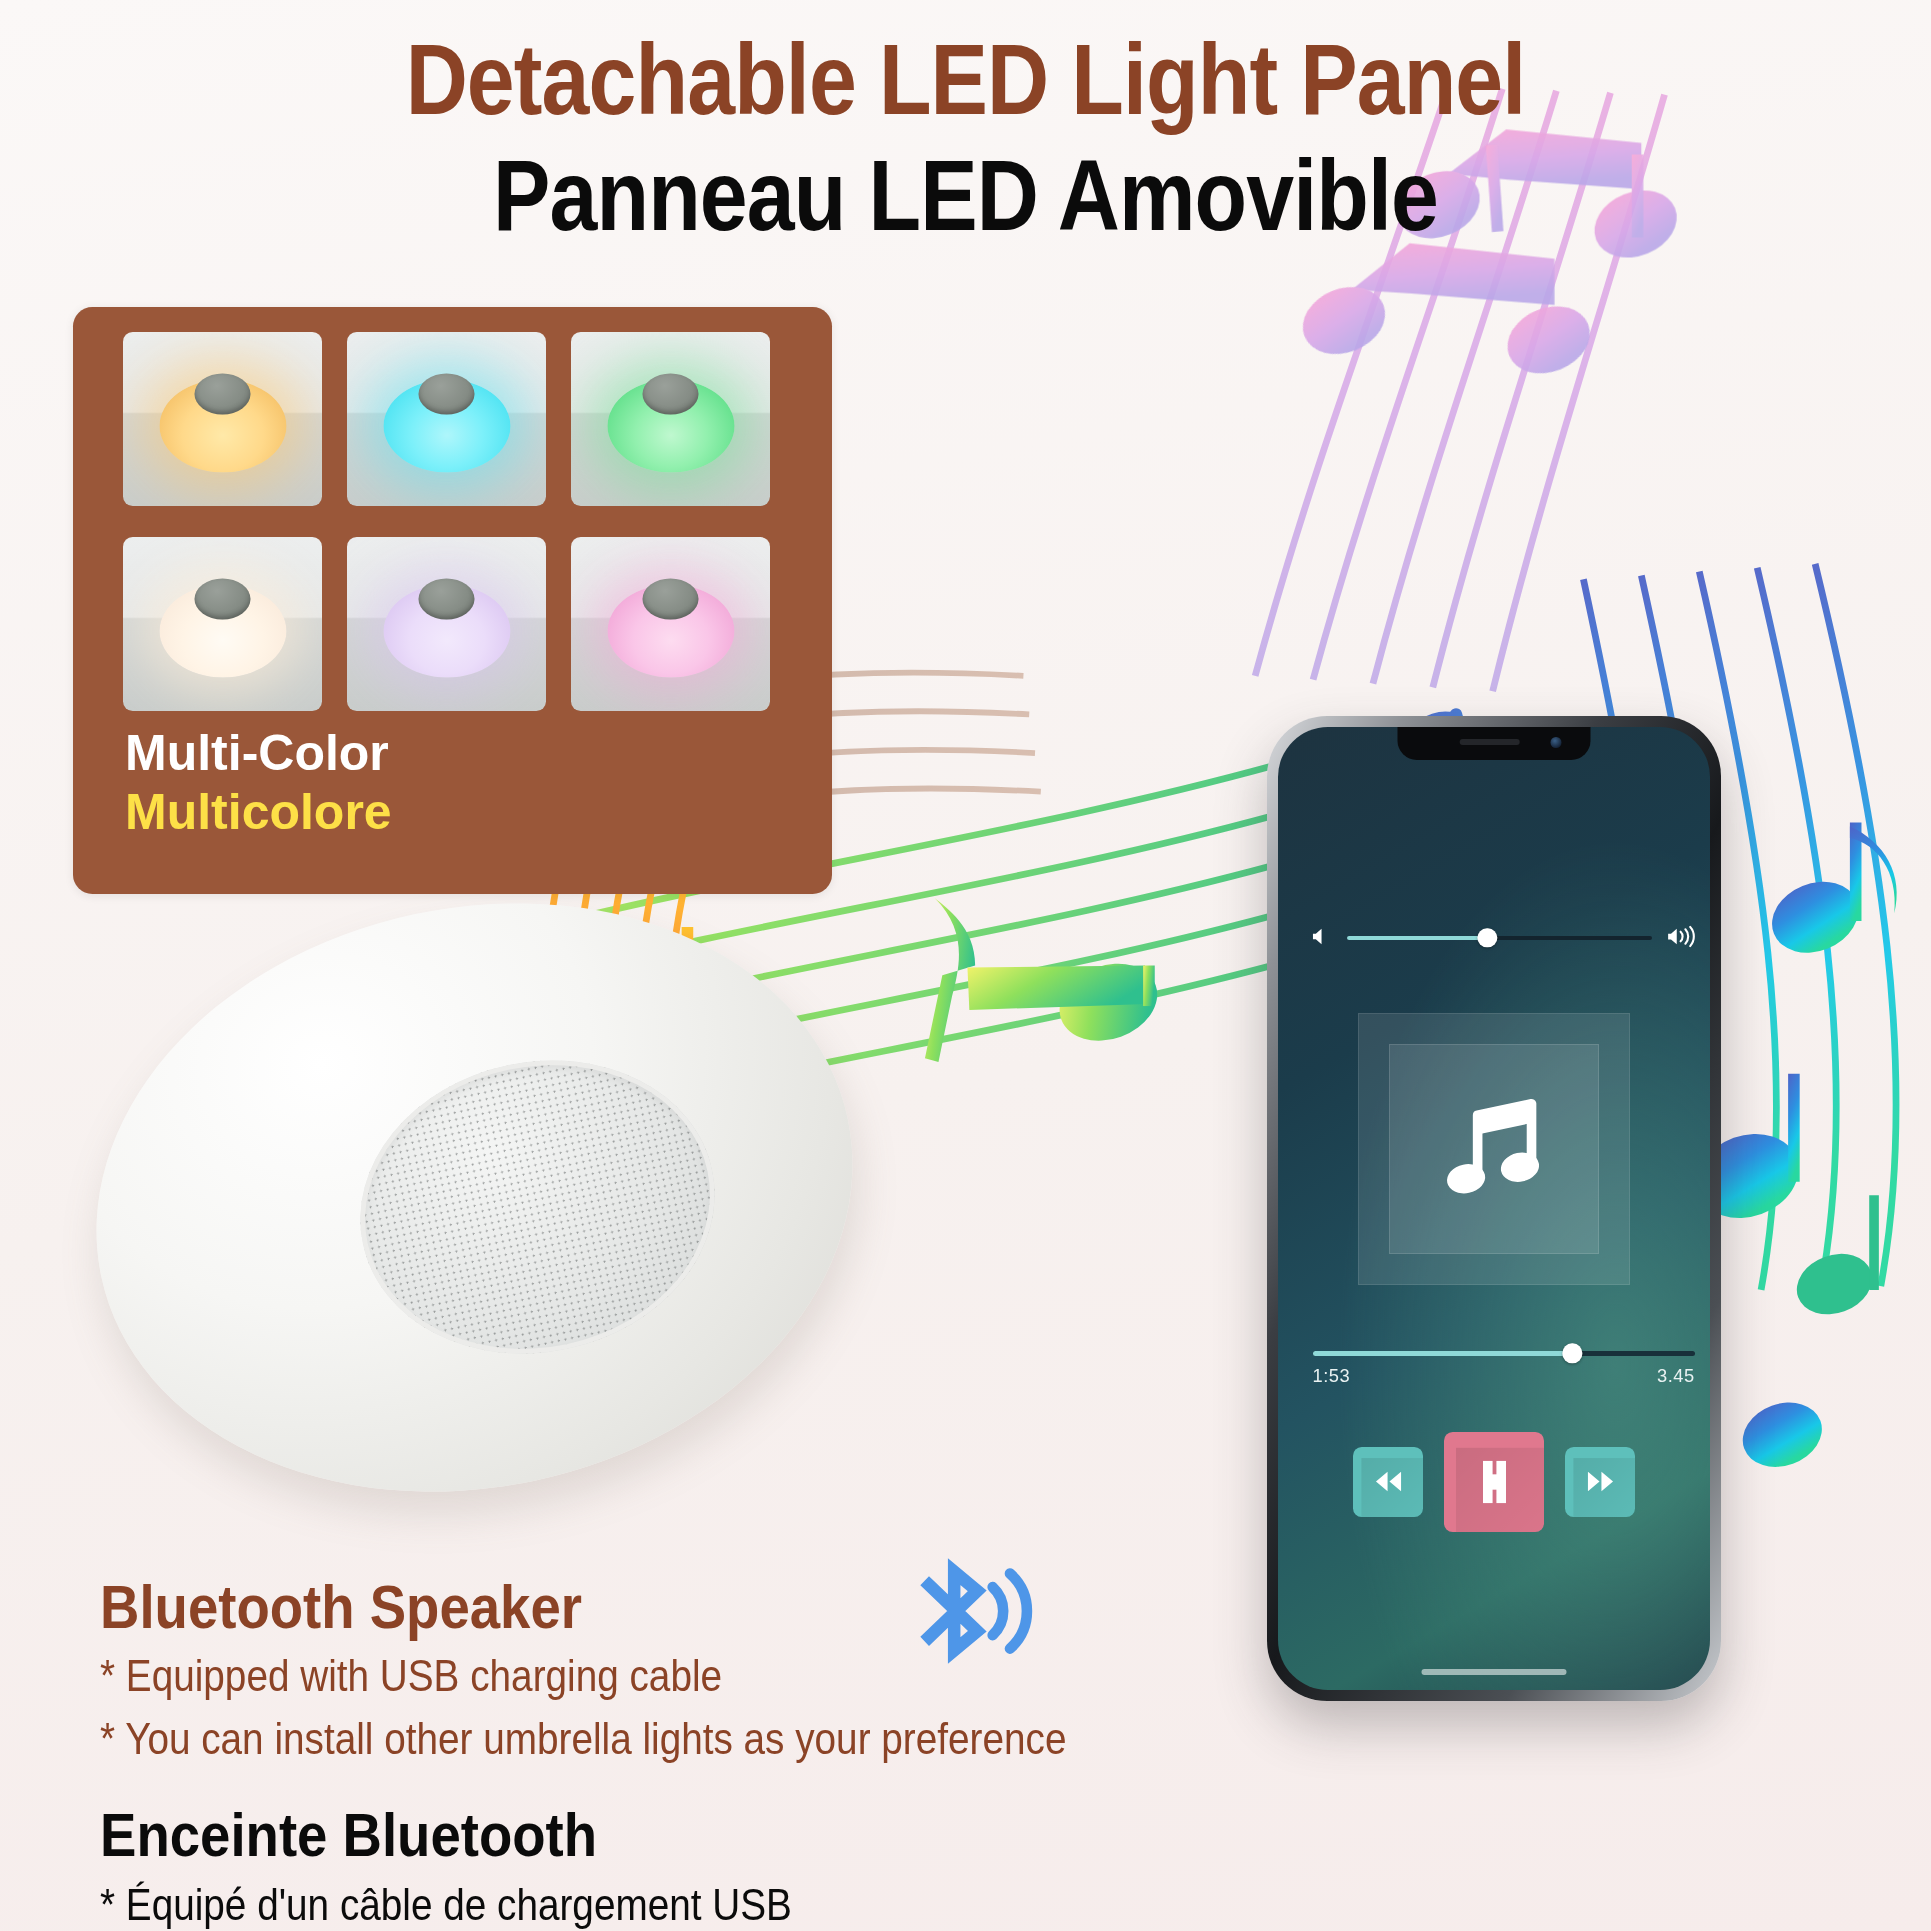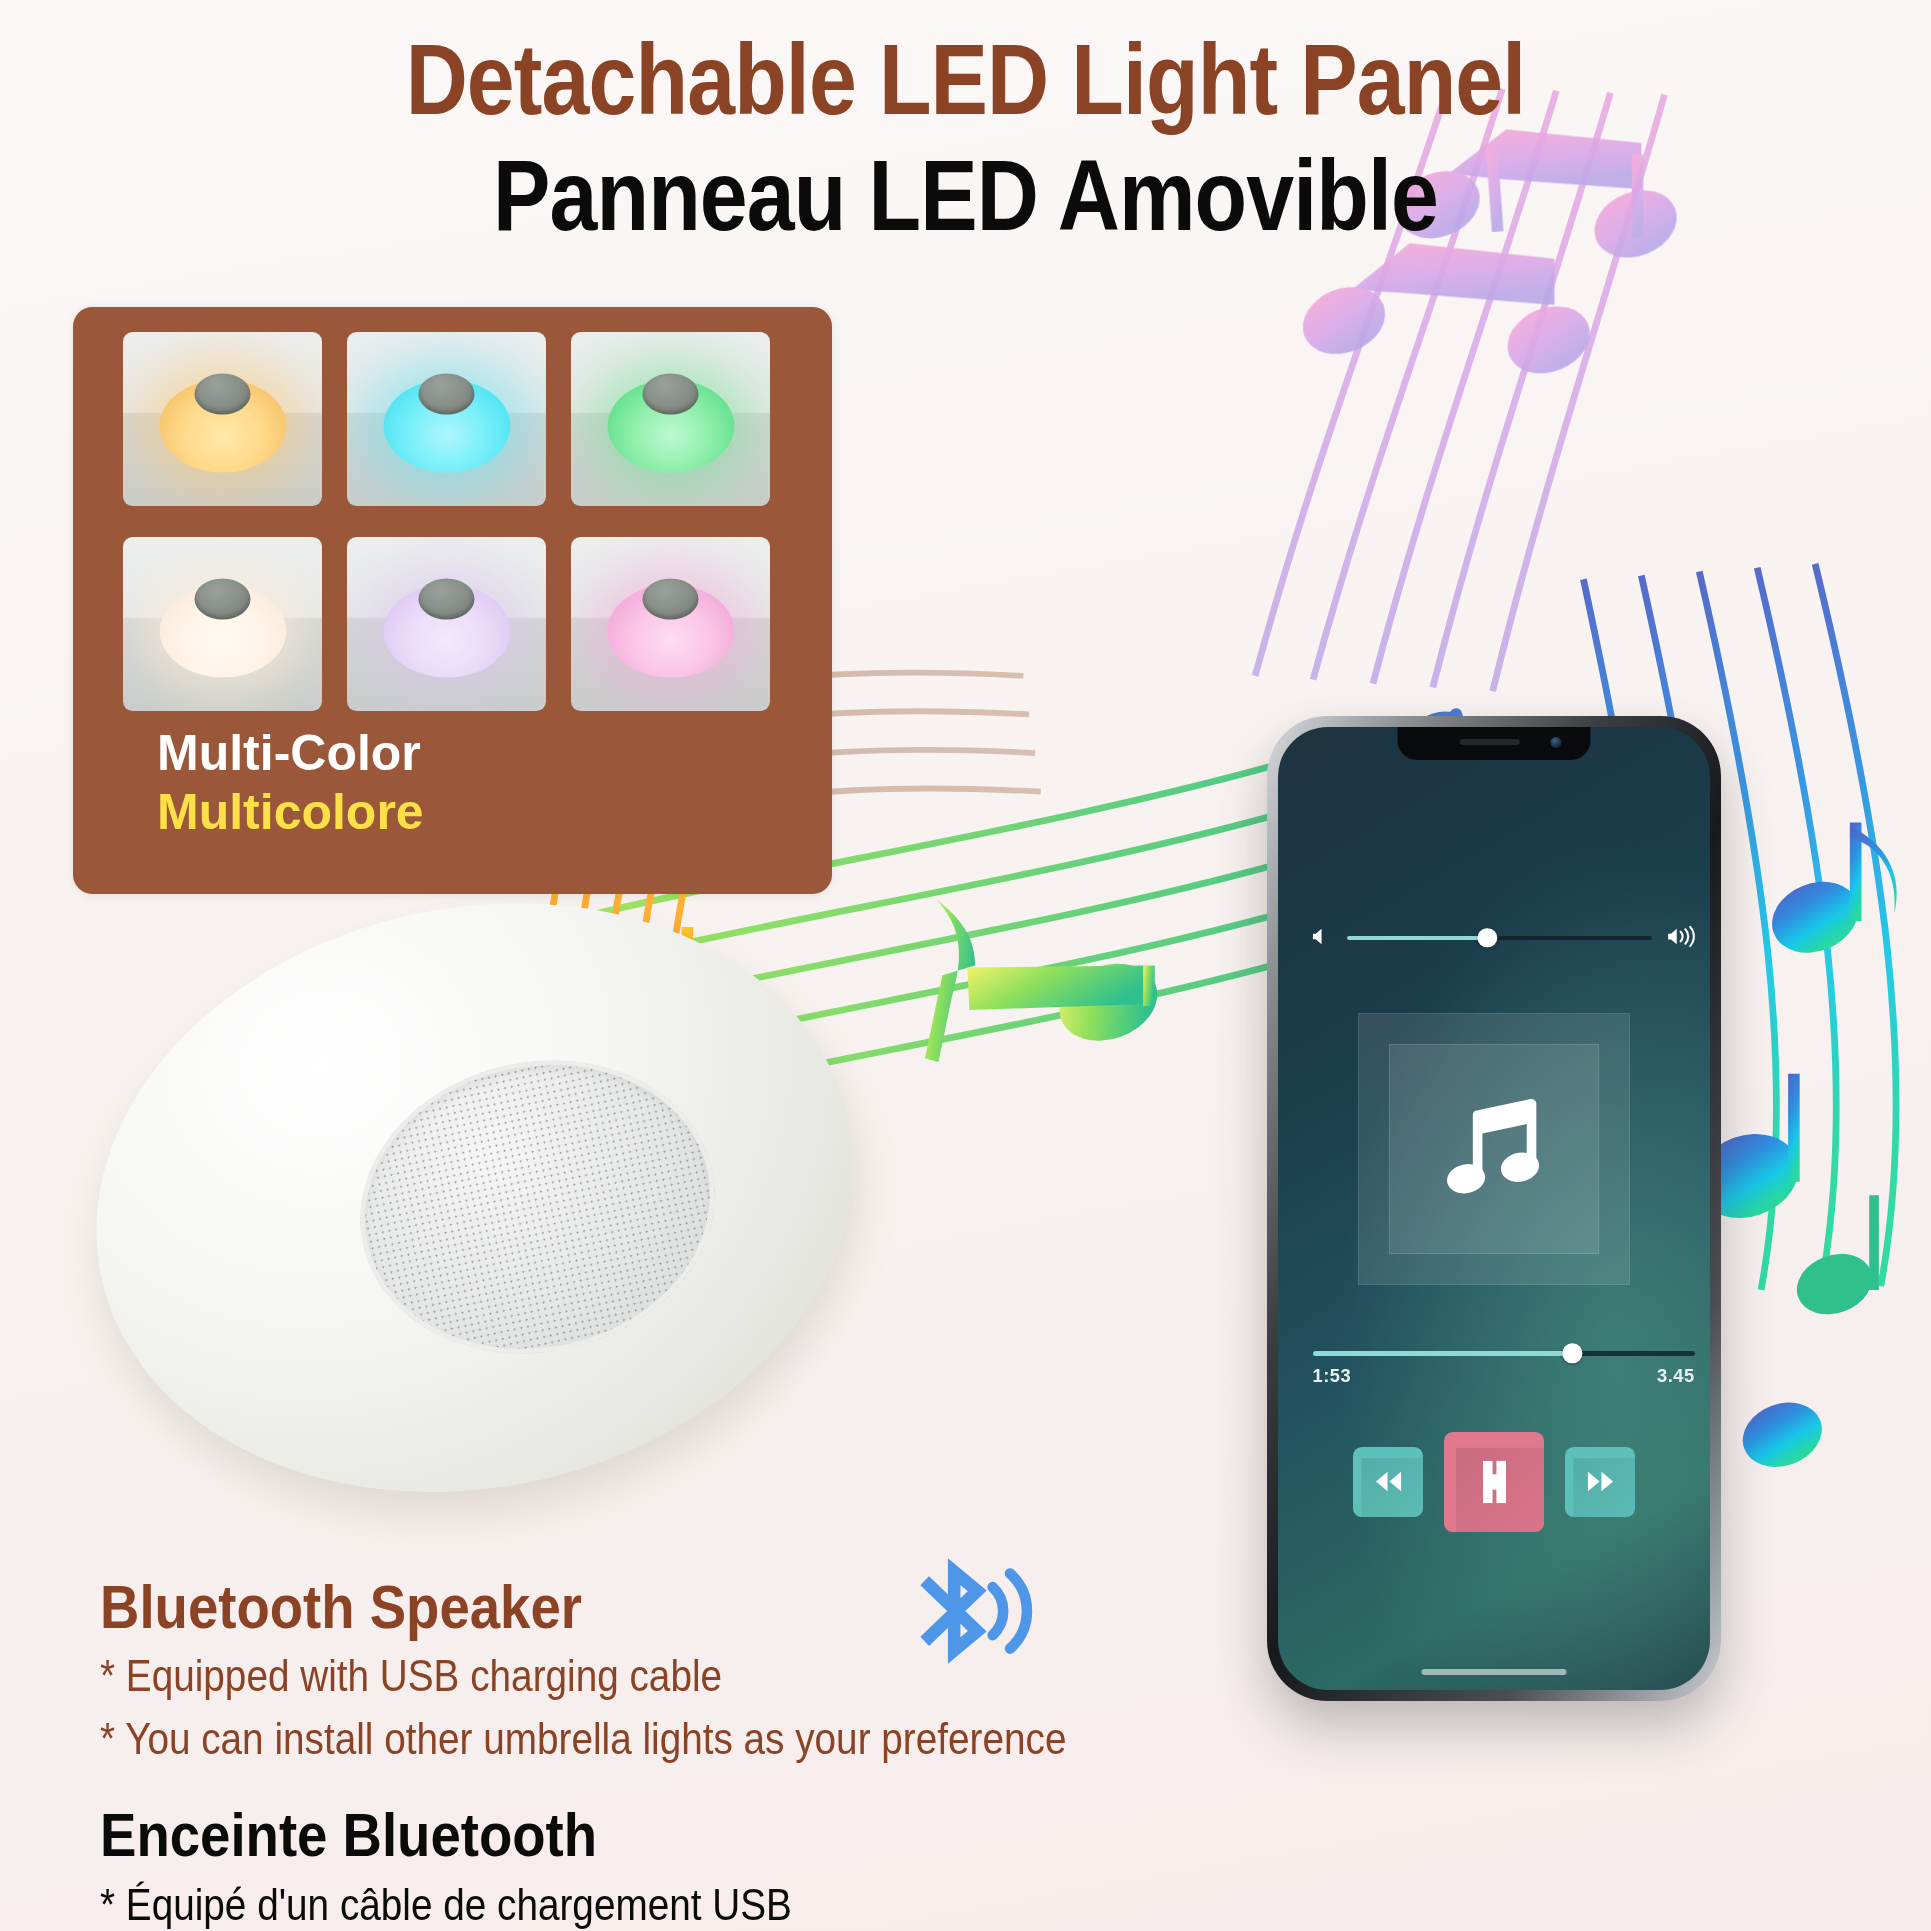--- a/index.html
+++ b/index.html
@@ -46,21 +46,21 @@
   .lamp {
     position:absolute; left:50%; top:54%; transform:translate(-50%,-50%);
     width:127px; height:93px; border-radius:50%;
   }
   .lamp::after{
     content:""; position:absolute; left:50%; top:-6%; transform:translateX(-50%);
     width:56px; height:41px; border-radius:50%;
     background:radial-gradient(ellipse at 40% 30%, #9aa09a 0%, #868d86 55%, #6f766f 100%);
     box-shadow:inset 0 -2.9px 4.8px rgba(0,0,0,.25);
   }
-  .panel-label { position:absolute; left:52px; top:417px;margin-left:32px; }
+  .panel-label { position:absolute; left:52px; top:417px; }
   .lbl-en { font-size:50px; font-weight:bold; color:#ffffff; line-height:1.18; }
   .lbl-fr { font-size:50px; font-weight:bold; color:#fde047; line-height:1.18; }
 
   
   .speaker {
     position:absolute; left:93px; top:908px; width:763px; height:579px; z-index:4;
   }
   .speaker-body {
     position:absolute; inset:0; border-radius:50%;
     background:radial-gradient(ellipse at 34% 22%, #ffffff 0%, #f6f6f4 38%, #e7e7e3 72%, #d9d8d3 100%);
@@ -130,21 +130,21 @@
 
   .prog-row { position:absolute; left:35px; top:624px; width:382px; z-index:2; }
   .prog-track { position:relative; height:5.8px; border-radius:2.9px; background:#18303a; }
   .prog-fill { position:absolute; left:0; top:0; height:100%; width:68%; border-radius:2.9px; background:#8fd9d8; }
   .prog-knob {
     position:absolute; left:68%; top:50%; transform:translate(-50%,-50%);
     width:19.3px; height:19.3px; border-radius:50%; background:#fff;
     box-shadow:0 1px 2.9px rgba(0,0,0,.35);
   }
   .times { display:flex; justify-content:space-between; margin-top:8.7px; }
-  .times span { font-size:18.3px; color:#e9f2f2; font-weight:bold; letter-spacing:0.5px; }
+  .times span { font-size:18.3px; color:#e9f2f2; font-weight:normal; letter-spacing:0.5px; }
 
   .controls {
     position:absolute; left:0; top:705px; width:100%; z-index:2;
     display:flex; align-items:center; justify-content:center; gap:21px;
   }
   .ctl {
     position:relative; display:flex; align-items:center; justify-content:center;
     border-radius:8.7px; overflow:hidden;
   }
   .ctl-side { width:70px; height:70px; background:#5ec0bb; }

